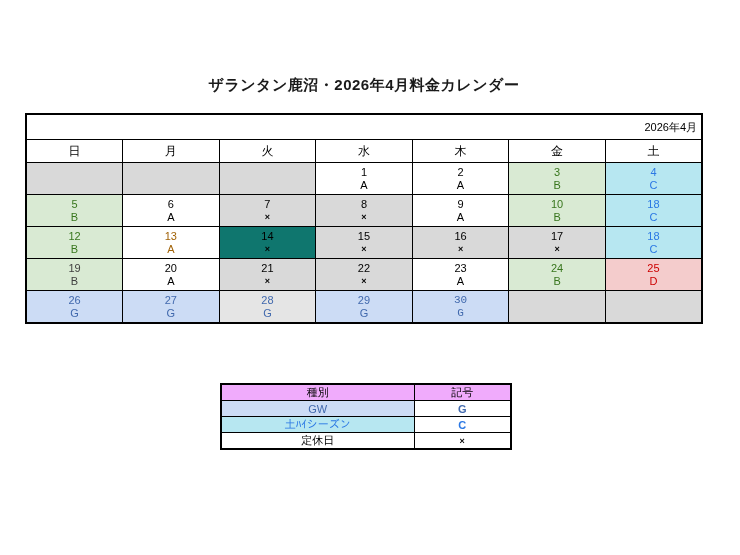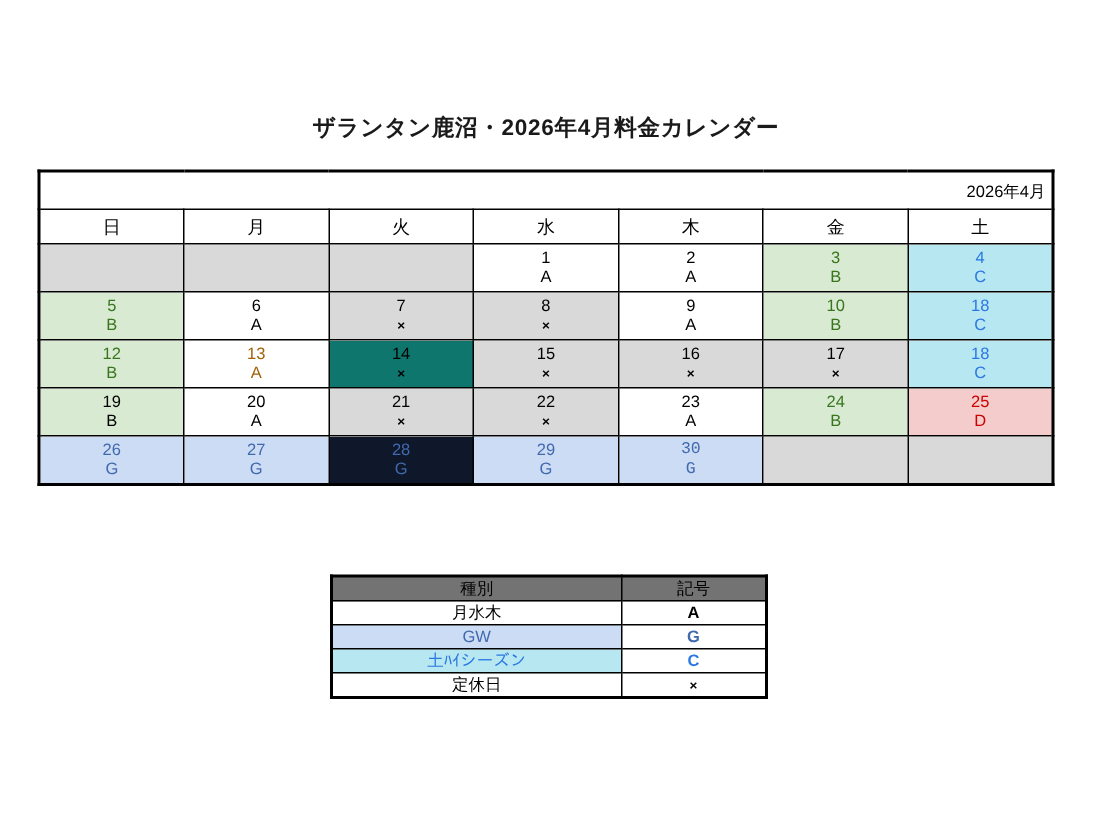--- a/index.html
+++ b/index.html
@@ -24,21 +24,21 @@
   .day-cell{height:31px;text-align:center;vertical-align:middle;padding:0;}
   .day-num{font-size:11px;line-height:14px;}
   .day-code{font-size:11px;line-height:13px;}
   .day-code.sym-x{font-size:9px;font-weight:bold;line-height:13px;}
   table.legend{
     position:absolute;left:220px;top:383px;width:290px;
     border:2px solid #000;
   }
   .legend th,.legend td{border:1px solid #000;height:15px;font-size:11px;
     text-align:center;vertical-align:middle;padding:0;}
-  .legend th{font-weight:normal;background:#737373;font-family:Liberation Mono, monospace;}
+  .legend th{font-weight:normal;background:#f0abfc;font-family:Liberation Mono, monospace;}
   .legend col.c-type{width:193px;}
   .legend col.c-sym{width:97px;}
   .legend .sym{font-weight:bold;background:#ffffff;}
   .legend .sym.sym-x{font-size:9px;}
 </style>
 </head>
 <body>
 
 <div class="page-title">ザランタン鹿沼・2026年4月料金カレンダー</div>
 
@@ -142,21 +142,21 @@
         <td class="day-cell" style="background-color: rgb(217, 217, 217); color: rgb(0, 0, 0);">
           <div class="day-num">17</div>
           <div class="day-code sym-x">×</div>
         </td>
         <td class="day-cell" style="background-color: rgb(183, 231, 241); color: rgb(43, 120, 228);">
           <div class="day-num">18</div>
           <div class="day-code">C</div>
         </td>
       </tr>
       <tr>
-        <td class="day-cell" style="background-color: rgb(217, 234, 211); color: #000000; margin-top: 24px;">
+        <td class="day-cell" style="background-color: rgb(217, 234, 211); color: #404040; margin-top: 24px;">
           <div class="day-num">19</div>
           <div class="day-code">B</div>
         </td>
         <td class="day-cell" style="background-color: rgb(255, 255, 255); color: rgb(0, 0, 0);">
           <div class="day-num">20</div>
           <div class="day-code">A</div>
         </td>
         <td class="day-cell" style="background-color: rgb(217, 217, 217); color: rgb(0, 0, 0);">
           <div class="day-num">21</div>
           <div class="day-code sym-x">×</div>
@@ -180,21 +180,21 @@
       </tr>
       <tr>
         <td class="day-cell" style="background-color: rgb(204, 220, 245); color: rgb(65, 105, 173);">
           <div class="day-num">26</div>
           <div class="day-code">G</div>
         </td>
         <td class="day-cell" style="background-color: rgb(204, 220, 245); color: rgb(65, 105, 173);">
           <div class="day-num">27</div>
           <div class="day-code">G</div>
         </td>
-        <td class="day-cell" style="background-color: #0f172a; color: rgb(65, 105, 173); margin-top: 24px;">
+        <td class="day-cell" style="background-color: #e5e5e5; color: rgb(65, 105, 173); margin-top: 24px;">
           <div class="day-num">28</div>
           <div class="day-code">G</div>
         </td>
         <td class="day-cell" style="background-color: rgb(204, 220, 245); color: rgb(65, 105, 173);">
           <div class="day-num">29</div>
           <div class="day-code">G</div>
         </td>
         <td class="day-cell" style="background-color: rgb(204, 220, 245); color: rgb(65, 105, 173); font-family: Liberation Mono, monospace;">
           <div class="day-num">30</div>
           <div class="day-code">G</div>
@@ -217,24 +217,20 @@
       <col class="c-sym">
     </colgroup>
   <thead>
     <tr>
       <th>種別</th>
       <th>記号</th>
     </tr>
   </thead>
   <tbody id="legend-body">
       <tr>
-        <td style="background-color: rgb(255, 255, 255); color: rgb(0, 0, 0);">月水木</td>
-        <td class="sym" style="color: rgb(0, 0, 0);">A</td>
-      </tr>
-      <tr>
         <td style="background-color: rgb(204, 220, 245); color: rgb(65, 105, 173);">GW</td>
         <td class="sym" style="color: rgb(65, 105, 173);">G</td>
       </tr>
       <tr>
         <td style="background-color: rgb(183, 231, 241); color: rgb(43, 120, 228);">土ﾊｲシーズン</td>
         <td class="sym" style="color: rgb(43, 120, 228);">C</td>
       </tr>
       <tr>
         <td style="background-color: rgb(255, 255, 255); color: rgb(0, 0, 0);">定休日</td>
         <td class="sym sym-x" style="color: rgb(0, 0, 0);">×</td>

